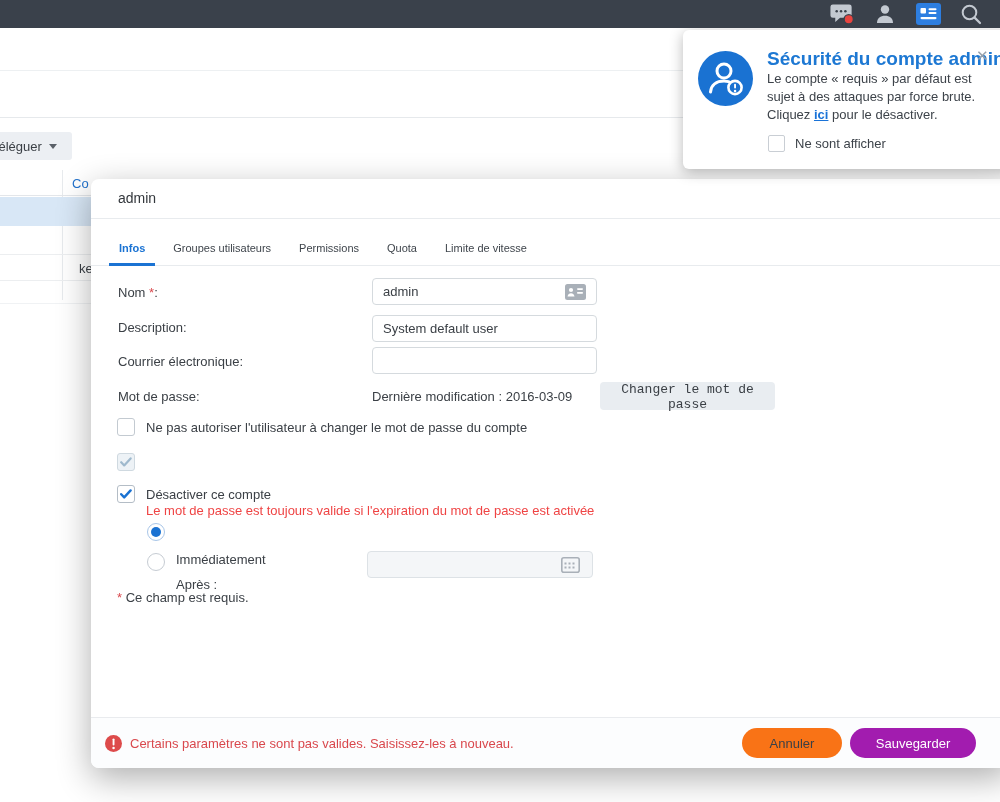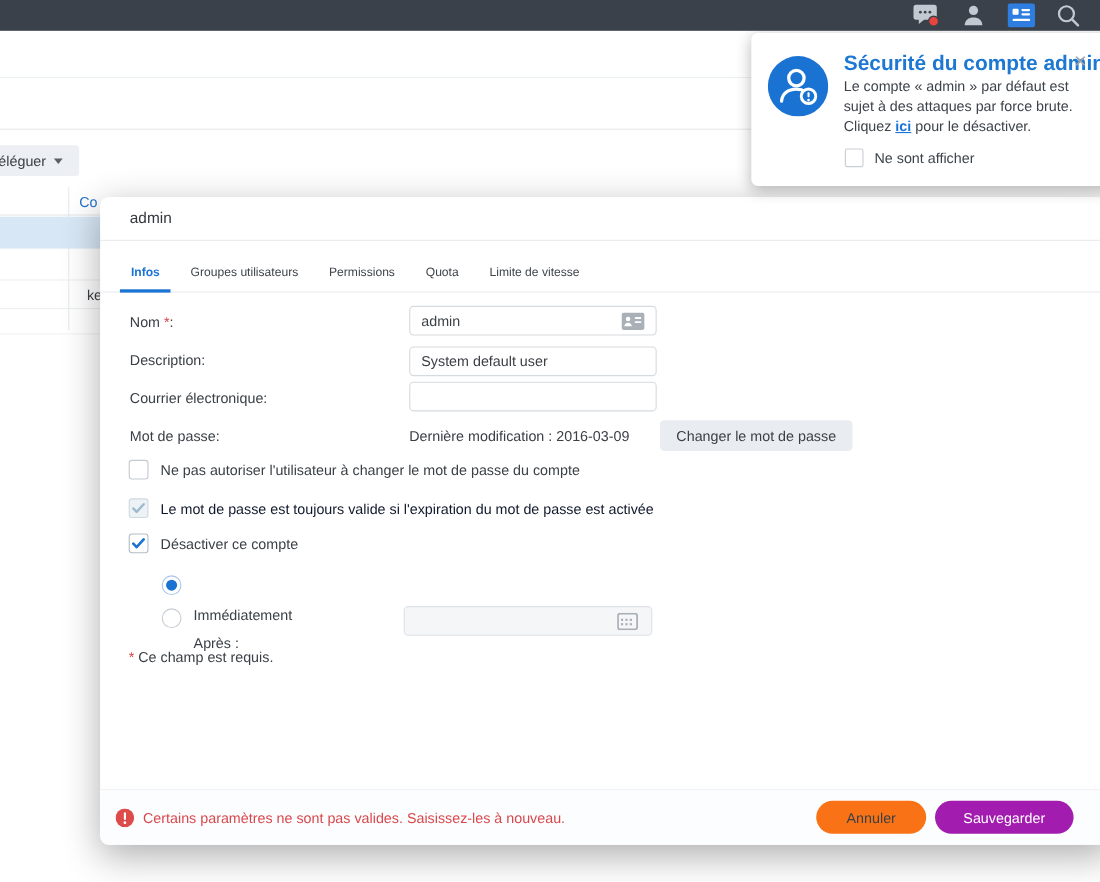--- a/index.html
+++ b/index.html
@@ -50,31 +50,31 @@
          cursor:pointer; border-bottom:3px solid transparent; }
   .tab.active { color:#1b73d3; font-weight:bold; border-bottom-color:#1b73d3; position:relative; z-index:2; }
 
   .fld-label { position:absolute; left:27px; font-size:13px; color:#3b4046; }
   .req-star { color:#d9484d; }
   .txt-input { position:absolute; left:281px; width:225px; height:27px; border:1px solid #d5dade; border-radius:4px;
                background:#fff; font-family:"Liberation Sans",sans-serif; font-size:13px; color:#3b4046;
                padding:0 30px 0 10px; outline:none; }
   .input-icon { position:absolute; pointer-events:none; }
   .pw-info { position:absolute; left:281px; top:210px; font-size:13px; color:#3b4046; }
-  .btn-gray { position:absolute; background:#e9edf1; border:none; border-radius:4px; font-family:Liberation Sans, sans-serif;
+  .btn-gray { position:absolute; background:#e9edf1; border:none; border-radius:4px; font-family:Liberation Mono, monospace;
               font-size:13px; color:#3b4046; cursor:pointer; }
   .chg-pw { left:509px; top:203px; width:175px; height:28px; }
 
   .cb-box { position:absolute; left:26px; width:18px; height:18px; border-radius:3px; border:1px solid #c3cad1;
             background:#fff; display:flex; align-items:center; justify-content:center; cursor:pointer; }
   .cb-box svg { display:block; }
   .cb-disabled { background:#edf2f6; border-color:#cfd9e0; color:#9fb9cd; cursor:default; }
   .cb-checked { border-color:#b4bdc6; color:#1a72d2; }
   .cb-label { position:absolute; left:55px; font-size:13px; color:#3b4046; }
-  .cb-label.dim { color:#0f172a; }
+  .cb-label.dim { color:#ef4444;margin-top:48px; }
 
   .radio { position:absolute; left:56px; width:18px; height:18px; border-radius:50%; background:#fff;
            border:1px solid #c6ccd3; display:flex; align-items:center; justify-content:center; cursor:pointer; }
   .radio.sel { border-color:#a9c6e8; }
   .radio.sel .dot { width:10px; height:10px; border-radius:50%; background:#1a72d2; }
   .radio-label { position:absolute; left:85px; font-size:13px; color:#3b4046; }
   .date-input { position:absolute; left:276px; top:372px; width:226px; height:27px; background:#f4f6f8;
                 border:1px solid #dde2e6; border-radius:4px; font-size:13px; color:#3b4046;
                 padding:0 30px 0 10px; outline:none; }
   .req-note { position:absolute; left:26px; top:411px; font-size:13px; color:#3b4046; }
@@ -151,21 +151,21 @@
         <circle cx="26" cy="20" r="7" fill="none" stroke="#fff" stroke-width="3"></circle>
         <path d="M12.5 41c.6-7 6-11 13.5-11 3.2 0 6 .8 8.2 2.3" fill="none" stroke="#fff" stroke-width="3" stroke-linecap="round"></path>
         <circle cx="37" cy="36.5" r="6.6" fill="#1a72d2" stroke="#fff" stroke-width="2.6"></circle>
         <rect x="36.1" y="32.8" width="1.9" height="4.6" rx=".9" fill="#fff"></rect>
         <circle cx="37.05" cy="40" r="1.25" fill="#fff"></circle>
       </svg>
     </div>
     <div class="notif-title">Sécurité du compte admin</div>
     <div class="notif-close">✕</div>
     <div class="notif-body">
-      <div>Le compte « admin » par défaut est</div>
+      <div>Le compte « requis » par défaut est</div>
       <div>sujet à des attaques par force brute.</div>
       <div><span>Cliquez </span><span class="notif-link">ici</span><span> pour le désactiver.</span></div>
     </div>
     <div class="notif-check"></div>
     <div class="notif-check-label">Ne sont afficher</div>
   </div>
 
   <div class="dialog">
     <div class="dlg-title">admin</div>
     <div class="dlg-title-line"></div>

